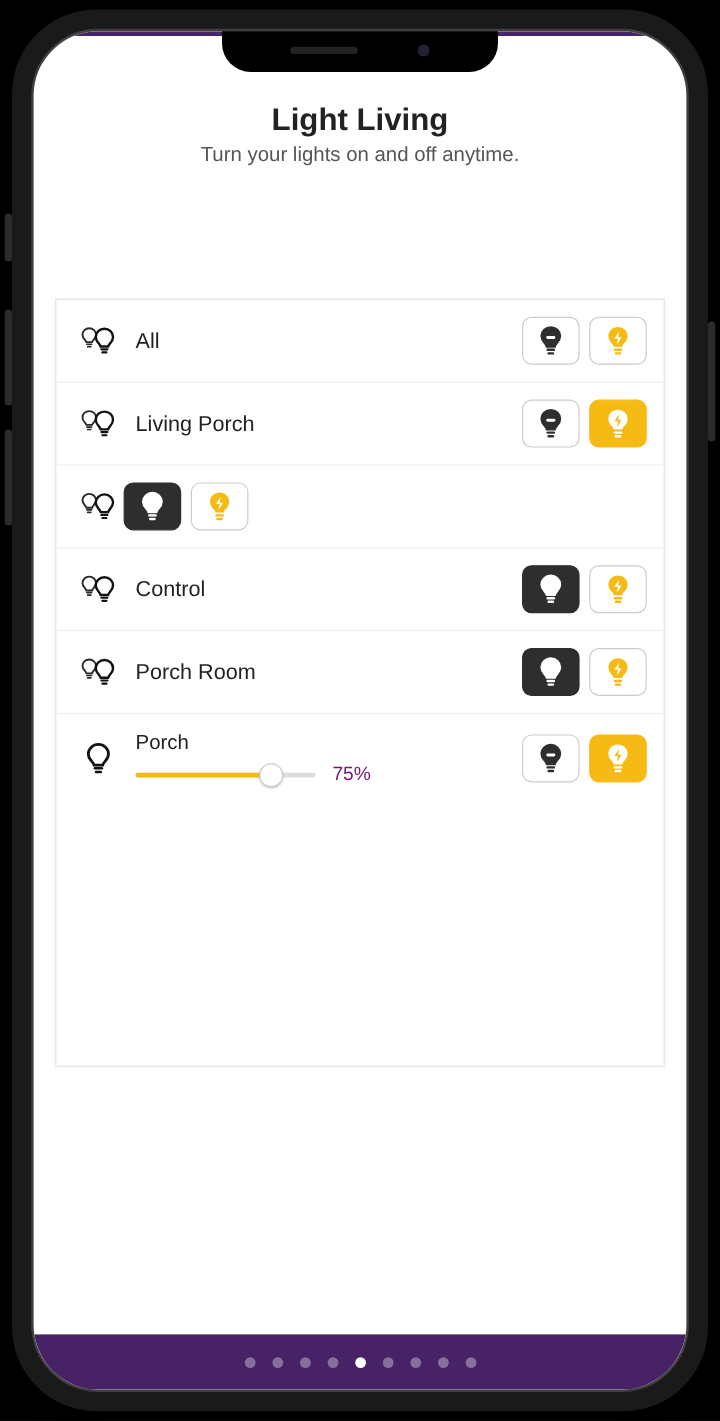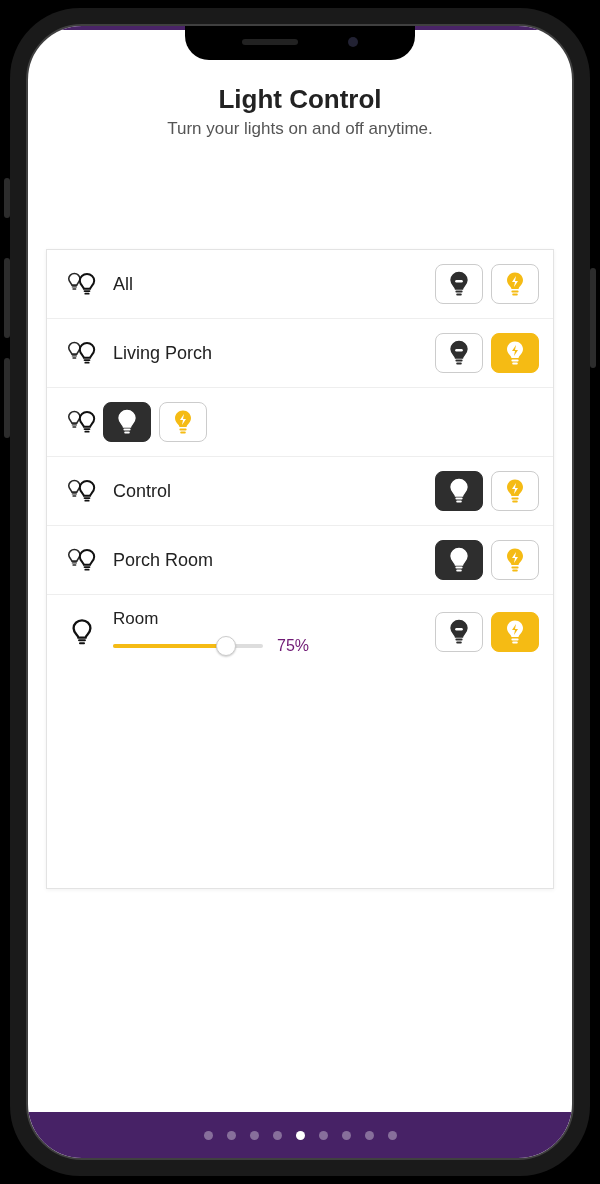--- a/index.html
+++ b/index.html
@@ -85,21 +85,21 @@
   <div class="side-btn side-l1"></div>
   <div class="side-btn side-l2"></div>
   <div class="side-btn side-l3"></div>
   <div class="side-btn side-r"></div>
 
   <div class="phone-inner">
     <div class="notch"></div>
     <div class="topbar-accent"></div>
 
     <div class="screen">
-      <div class="title">Light Control</div>
+      <div class="title">Light Living</div>
       <div class="subtitle">Turn your lights on and off anytime.</div>
 
       <div class="card" id="card">
           <div class="row">
             <div class="row-icon">
               <svg width="34" height="28" viewBox="0 0 34 24">
       <g transform="translate(10,0)">
                   <g>
       <path d="M12 2c-4 0-7.2 3-7.2 6.8 0 2.5 1.3 4.1 2.6 5.5.7.8 1.3 1.5 1.5 2.5h6.2c.2-1 .8-1.7 1.5-2.5 1.3-1.4 2.6-3 2.6-5.5C19.2 5 16 2 12 2z" fill="none" stroke="#111" stroke-width="2"></path>
       <rect x="8.6" y="18.2" width="6.8" height="1.8" rx=".9" fill="#111"></rect>
@@ -294,21 +294,21 @@
             <div class="row-icon">
               <svg width="28" height="28" viewBox="0 0 24 24">
                 <g>
       <path d="M12 2c-4 0-7.2 3-7.2 6.8 0 2.5 1.3 4.1 2.6 5.5.7.8 1.3 1.5 1.5 2.5h6.2c.2-1 .8-1.7 1.5-2.5 1.3-1.4 2.6-3 2.6-5.5C19.2 5 16 2 12 2z" fill="none" stroke="#111" stroke-width="2"></path>
       <rect x="8.6" y="18.2" width="6.8" height="1.8" rx=".9" fill="#111"></rect>
       <rect x="9.4" y="20.8" width="5.2" height="1.8" rx=".9" fill="#111"></rect>
     </g>
               </svg>
             </div>
             <div class="row-body">
-              <div class="row-body-top">Room</div>
+              <div class="row-body-top">Porch</div>
               <div class="slider-wrap">
                 <div class="slider">
                   <div class="slider-fill" style="width: 75%;"></div>
                   <div class="slider-thumb" style="left: 75%;"></div>
                 </div>
                 <div class="slider-value">75%</div>
               </div>
             </div>
             <div class="btns">
               <div class="lbtn">

